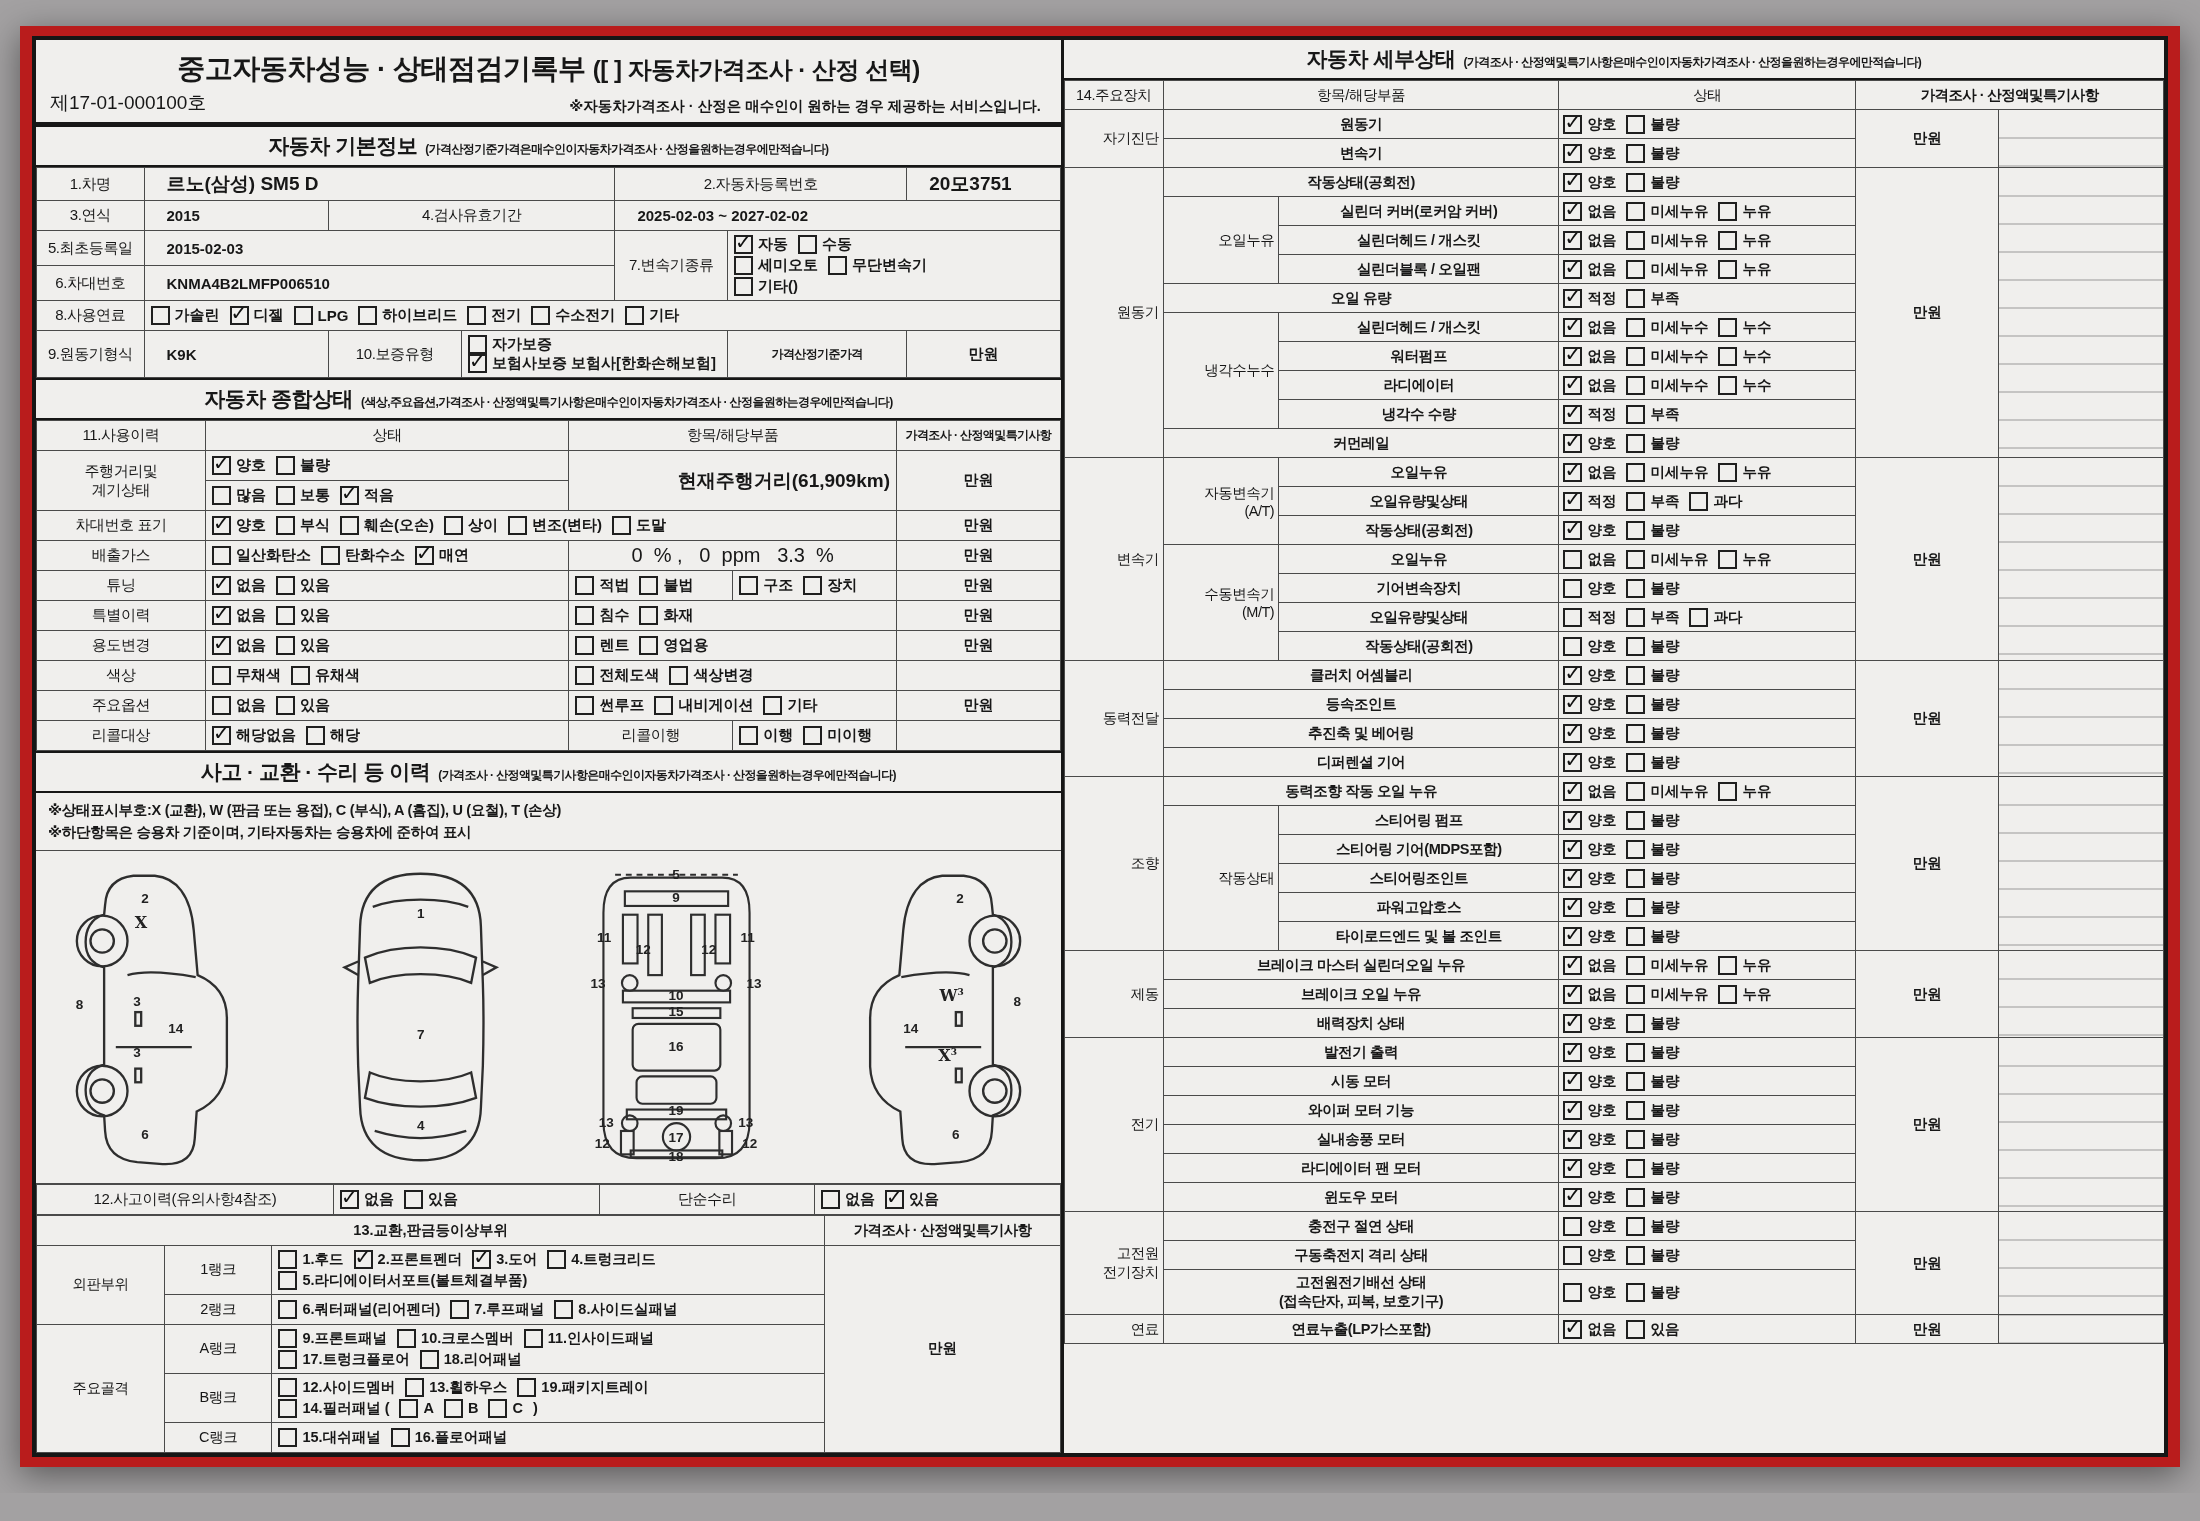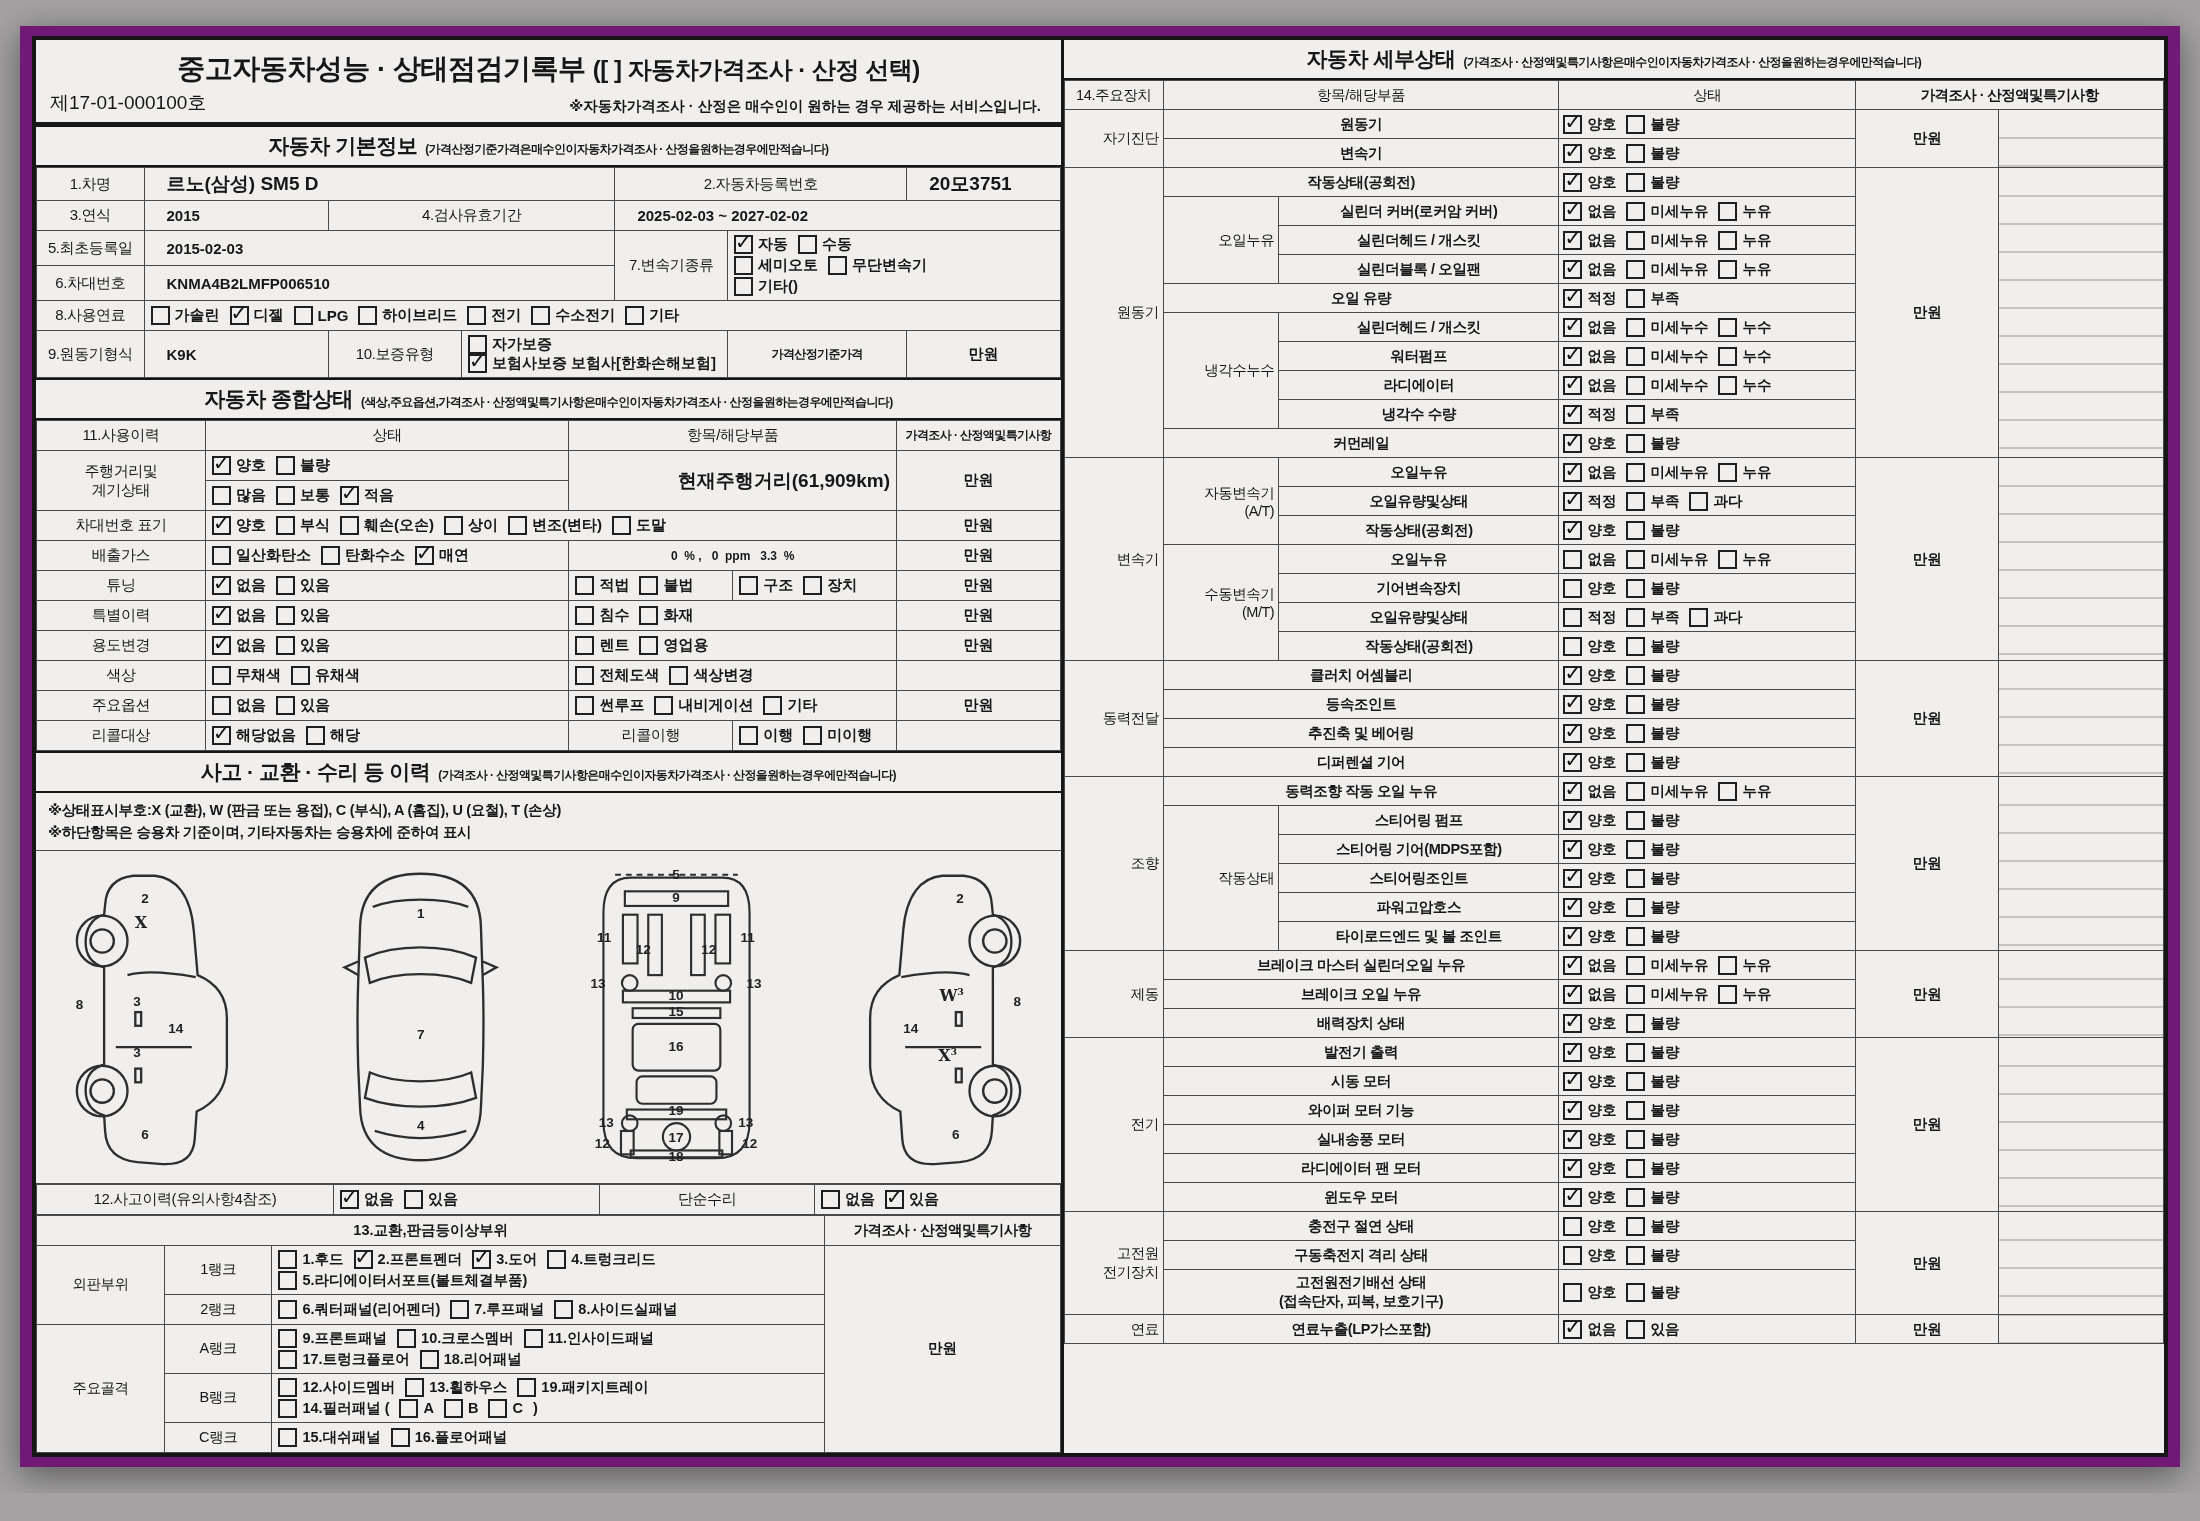--- a/index.html
+++ b/index.html
@@ -1,17 +1,17 @@
 <!DOCTYPE html>
 <html><head>
 <meta charset="utf-8">
 <style>
   html,body{margin:0;padding:0}
   body{background:#a3a1a2;font-family:"Liberation Sans","DejaVu Sans",sans-serif;color:#171717;-webkit-font-smoothing:antialiased}
-  .paper{width:2136px;margin:26px auto;padding:10px 12px;background:#701a75;box-shadow:0 8px 32px rgba(0,0,0,.45)}
+  .paper{width:2136px;margin:26px auto;padding:10px 12px;background:#b91c1c;box-shadow:0 8px 32px rgba(0,0,0,.45)}
   .form{border:4.5px solid #161616;background:#f0efed;display:flex;align-items:stretch}
   .col{box-sizing:border-box}
   .left{width:48.3%;border-right:3px solid #161616}
   .right{width:51.7%}
 
   .page-head{padding:10px 14px 6px;border-bottom:3px solid #181818}
   .main-title{text-align:center;font-size:28px;font-weight:800;letter-spacing:-.5px}
   .main-title .title-br{font-size:24px;font-weight:800}
   .head-sub{display:flex;justify-content:space-between;align-items:flex-end;margin-top:2px}
   .doc-no{font-size:19px;font-weight:400}
@@ -50,21 +50,21 @@
   .item{text-align:center;font-weight:700;letter-spacing:-.4px}
   .state{padding-left:10px}
   .pr{text-align:center;font-weight:700}
   .plines{background:repeating-linear-gradient(to bottom,transparent 0,transparent 27px,#999 27px,#999 28px)}
   .detail td{font-size:14.5px;padding:3px 4px}
   .detail tr{height:29px}
 
   .hd13{font-weight:800;text-align:center;font-size:16px}
   .phead{font-size:12px;font-weight:700;text-align:center;letter-spacing:-.6px}
   .ranks td{font-size:14.5px}
-  .emission{font-weight:700;text-align:center;font-size:12px;white-space:pre-wrap}
+  .emission{font-weight:400;text-align:center;font-size:20px;white-space:pre-wrap}
 </style>
 </head>
 <body>
 
 <div class="paper">
   <div class="form">
 
     <div class="col left">
       <div class="page-head">
         <div class="main-title">

